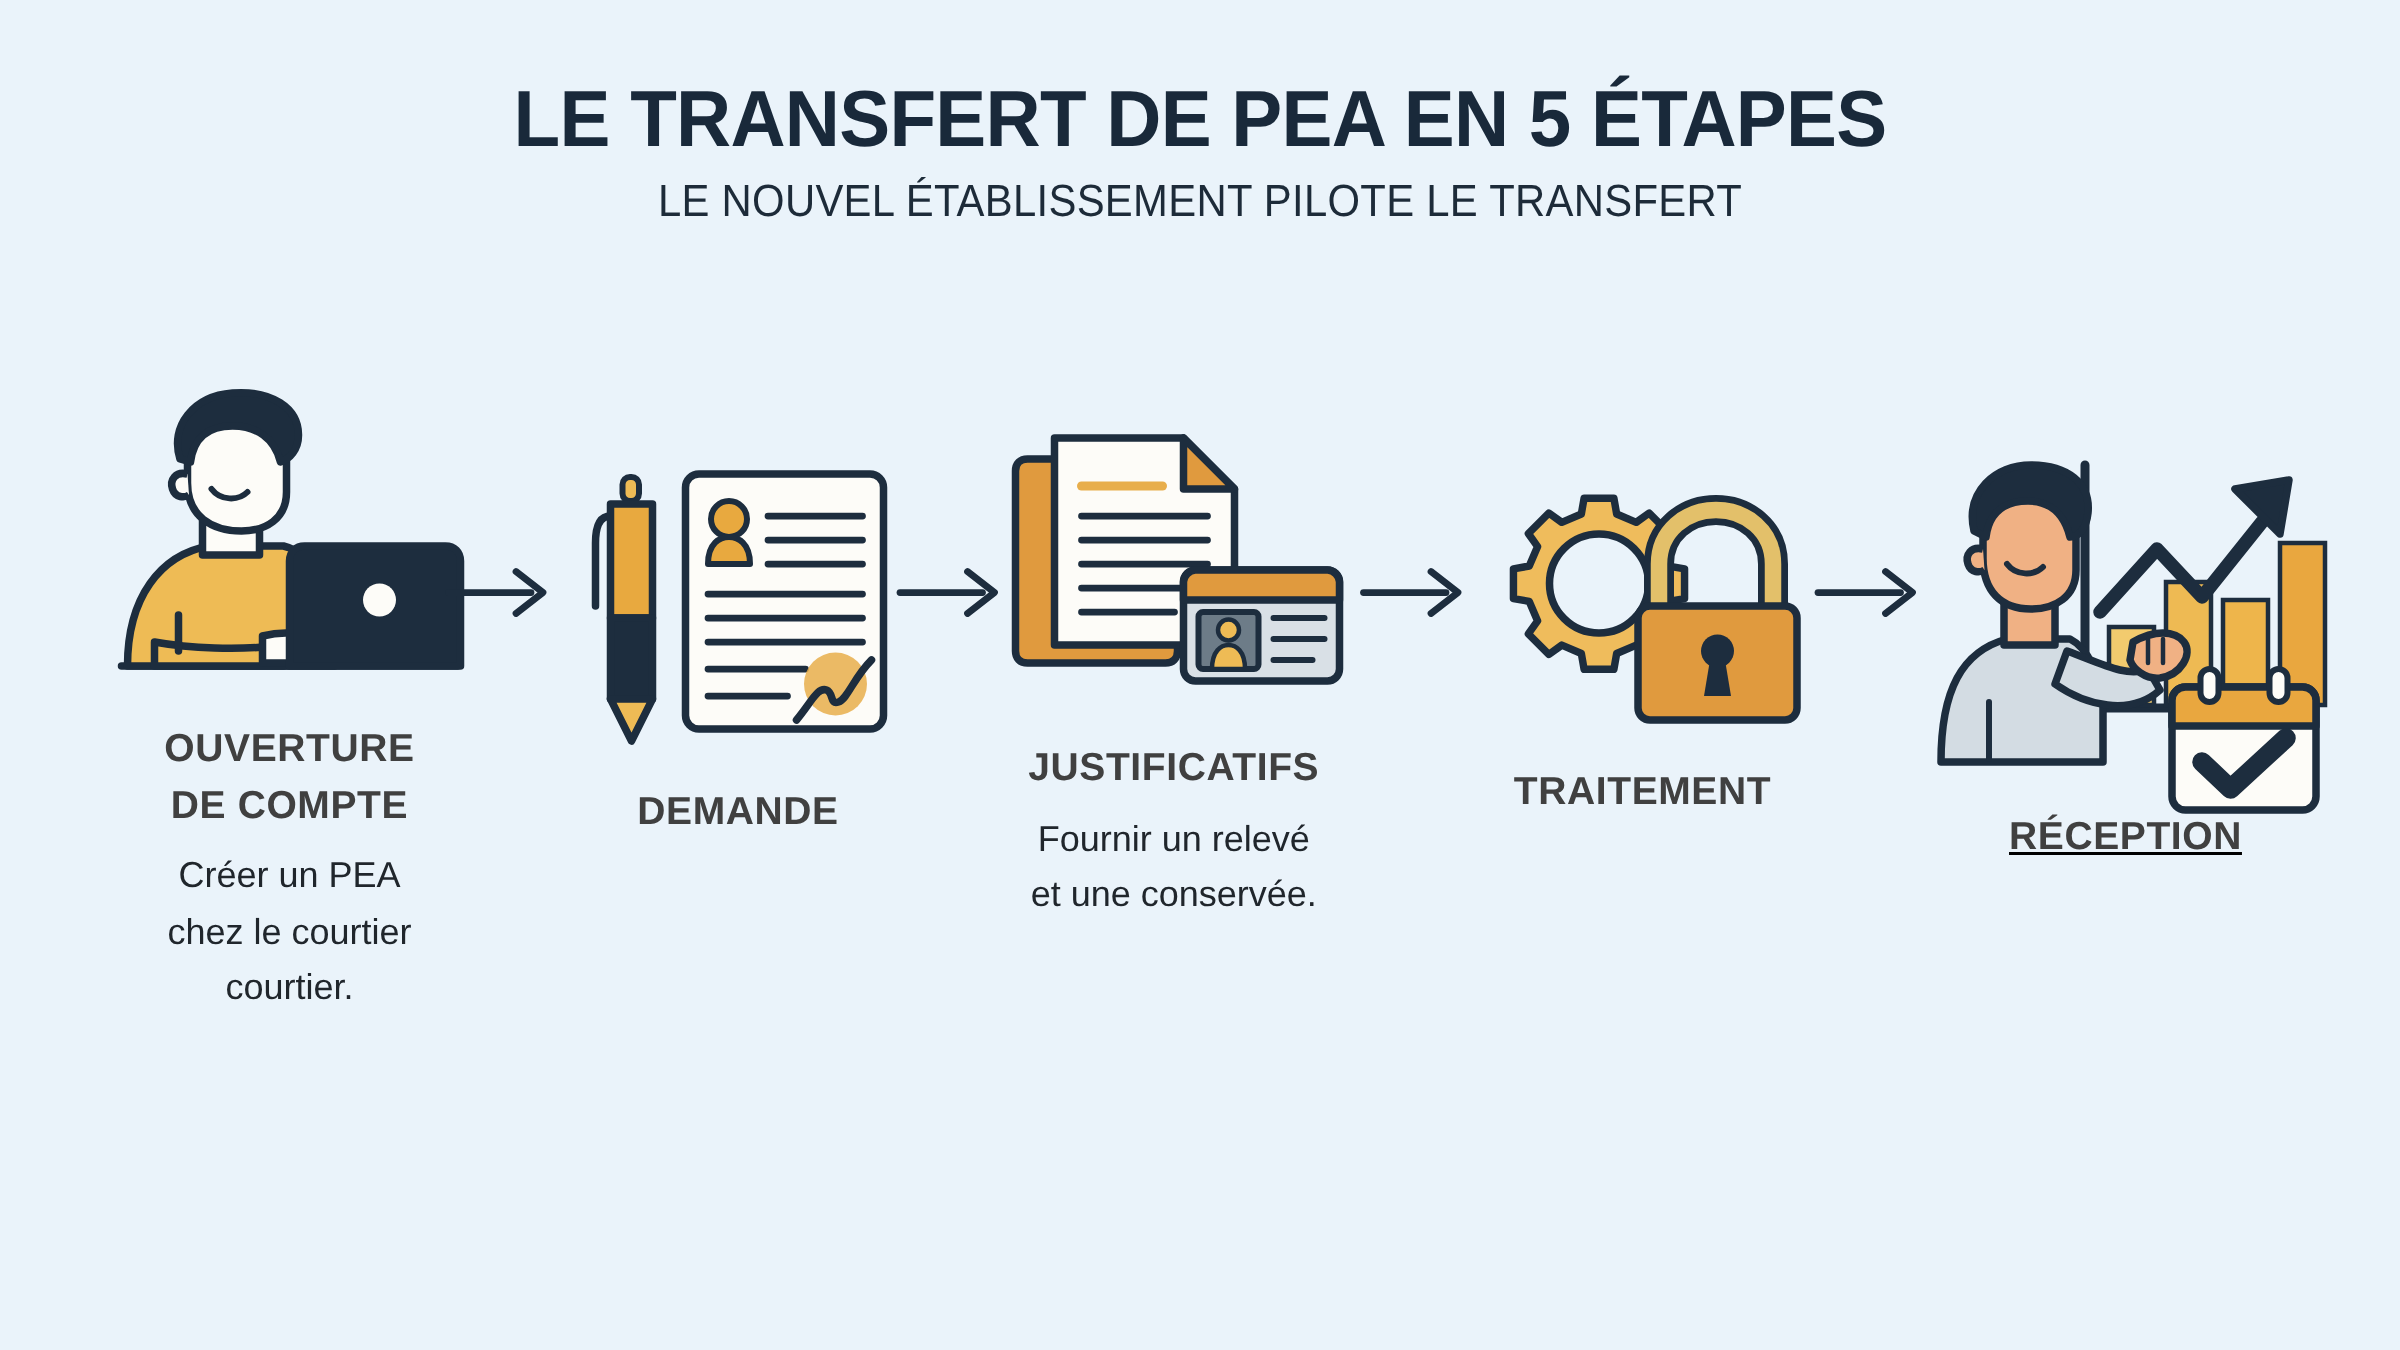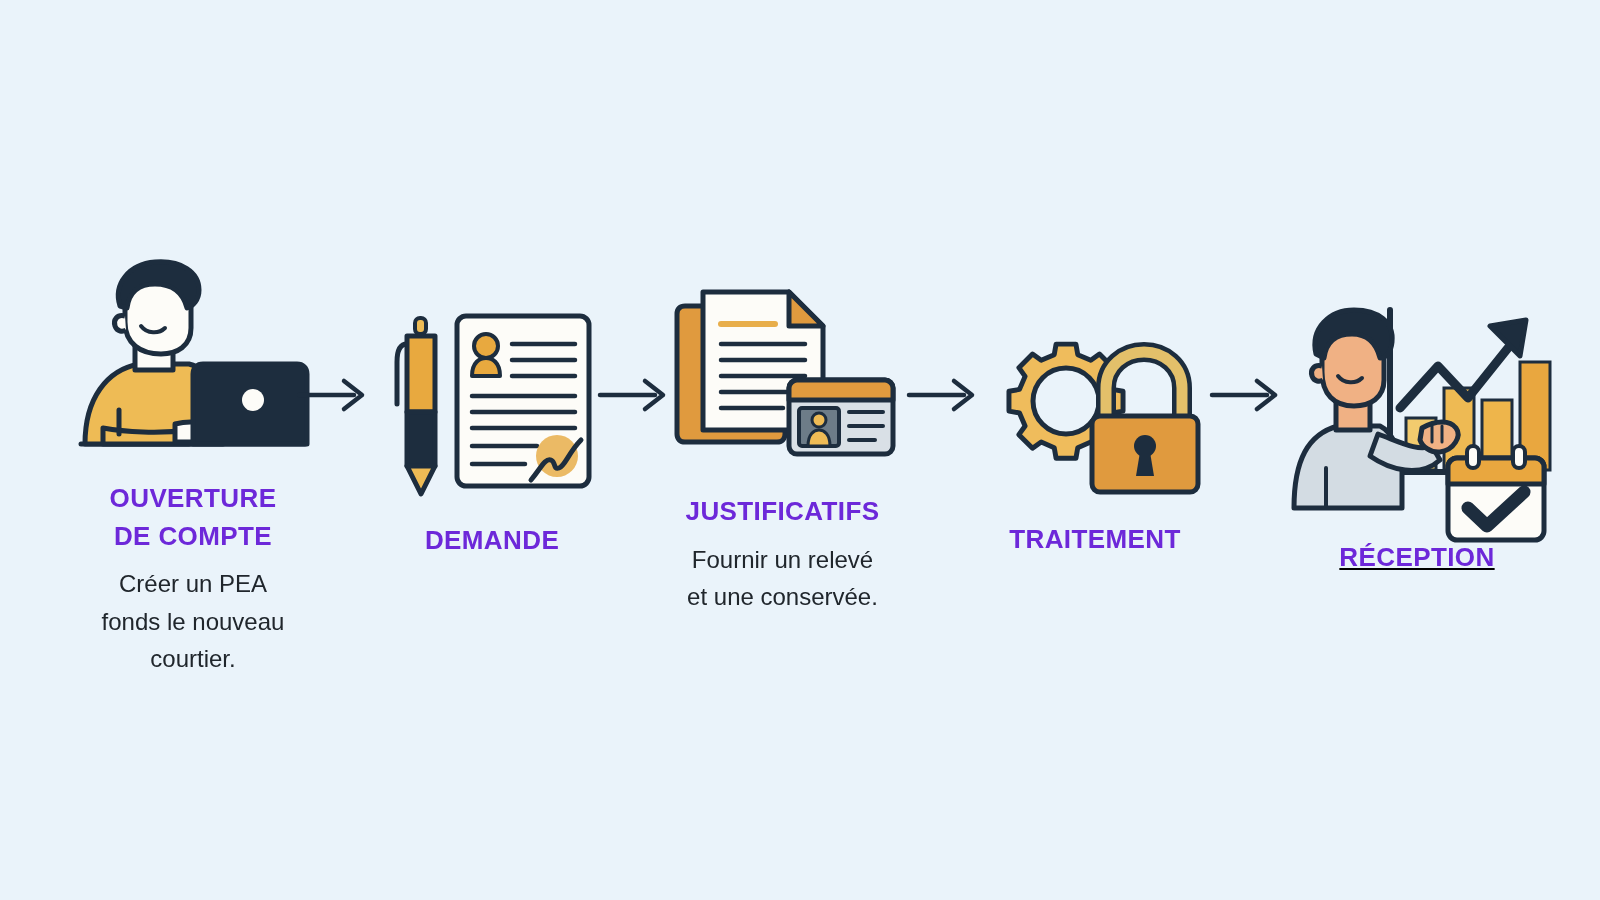--- a/index.html
+++ b/index.html
@@ -45,21 +45,21 @@
     text-align:center;
   }
   .art {
     position:relative;
     width:100%;
   }
   .art svg { display:block; margin:0 auto; overflow:visible; }
   .step-title {
     font-size:26px;
     font-weight:bold;
-    color:#6d28d9;
+    color:#404040;
     letter-spacing:0.4px;
     line-height:1.45;
     white-space:pre-line;
   }
   .step-desc {
     font-size:24px;
     font-weight:400;
     color:#20262c;
     line-height:1.55;
     margin-top:10px;
@@ -69,38 +69,42 @@
   
   #step-1 { left:38px;   top:258px; width:310px; }
   #step-1 .step-title { margin-top:22px; }
 
   #step-2 { left:372px;  top:308px; width:240px; }
   #step-2 .step-title { margin-top:24px; }
 
   #step-3 { left:640px;  top:284px; width:285px; }
   #step-3 .step-title { margin-top:24px; }
 
-  #step-4 { left:955px;  top:312px; width:280px; }
+  #step-4 { left:955px;  top:300px; width:280px; }
   #step-4 .step-title { margin-top:24px; }
 
   #step-5 { left:1252px; top:300px; width:330px;text-decoration:underline; }
   #step-5 .step-title { margin-top:24px; }
 
   
   .arrow { position:absolute; }
   #arrow-1 { left:296px;  top:375px; }
   #arrow-2 { left:597px;  top:375px; }
   #arrow-3 { left:906px;  top:375px; }
   #arrow-4 { left:1209px; top:375px; }
 </style>
 </head>
 <body>
 
 <div id="page">
 
+  <div id="header">
+    <div id="title">LE TRANSFERT DE PEA EN 5 ÉTAPES</div>
+    <div id="subtitle">LE NOUVEL ÉTABLISSEMENT PILOTE LE TRANSFERT</div>
+  </div>
 
   <div class="step" id="step-1">
     <div class="art">
       <svg width="260" height="200" viewBox="0 0 260 200">
 
         <line x1="18" y1="186" x2="242" y2="186" stroke="#1d2d3e" stroke-width="5" stroke-linecap="round"></line>
 
         <path d="M22 186 C22 140 44 112 76 106 L126 106 C150 112 160 140 160 186 Z" fill="#eebb55" stroke="#1d2d3e" stroke-width="5" stroke-linejoin="round"></path>
 
         <path d="M72 78 L72 112 L110 112 L110 78 Z" fill="#fdfcf8" stroke="#1d2d3e" stroke-width="5" stroke-linejoin="round"></path>
@@ -120,21 +124,21 @@
 
         <path d="M112 166 C128 162 144 164 150 172 C152 178 144 184 132 184 L112 184 Z" fill="#fdfcf8" stroke="#1d2d3e" stroke-width="5" stroke-linejoin="round"></path>
 
         <path d="M140 106 L234 106 C240 106 244 110 244 116 L244 186 L130 186 L130 116 C130 110 134 106 140 106 Z" fill="#1d2d3e" stroke="#1d2d3e" stroke-width="5" stroke-linejoin="round"></path>
         <circle cx="190" cy="142" r="11" fill="#fdfcf8"></circle>
       </svg>
     </div>
     <div class="step-title">OUVERTURE
 DE COMPTE</div>
     <div class="step-desc">Créer un PEA
-fonds le nouveau
+chez le courtier
 courtier.</div>
   </div>
 
   <div class="step" id="step-2">
     <div class="art">
       <svg width="215" height="190" viewBox="0 0 215 190">
 
         <g>
 
           <path d="M22 36 C14 36 12 44 12 54 L12 96" fill="none" stroke="#1d2d3e" stroke-width="5" stroke-linecap="round"></path>

